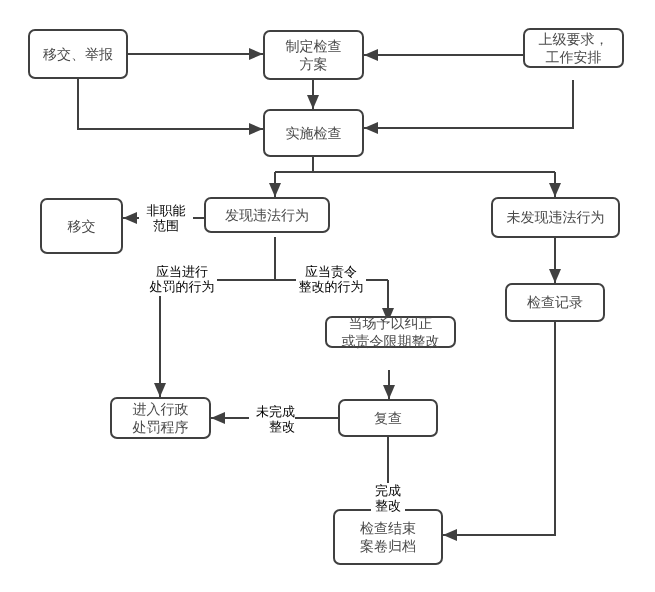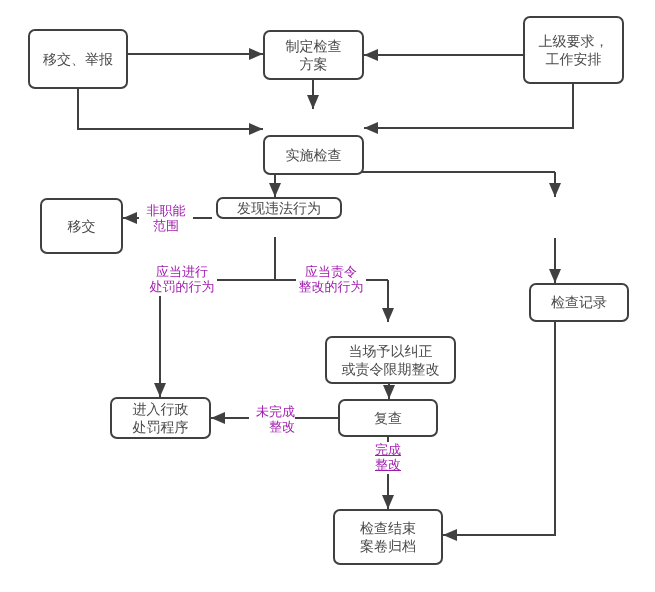--- a/index.html
+++ b/index.html
@@ -32,21 +32,21 @@
     white-space: pre-line;
     color: #4a4a4a;
   }
   .edge-label {
     position: absolute;
     background: #ffffff;
     text-align: center;
     font-size: 13px;
     line-height: 1.15;
     white-space: pre-line;
-    color: #a21caf;
+    color: #000000;
     padding: 1px 0;
   }
 </style>
 </head>
 <body>
 
 <div class="canvas">
 
   <svg class="connectors" viewBox="0 0 655 592" xmlns="http://www.w3.org/2000/svg">
     <defs>
@@ -70,38 +70,39 @@
       <path d="M160,280 V397" marker-end="url(#arrow)"></path>
       <path d="M388,280 V322" marker-end="url(#arrow)"></path>
       <path d="M389,370 V399" marker-end="url(#arrow)"></path>
       <path d="M338,418 H211" marker-end="url(#arrow)"></path>
       <path d="M388,437 V509" marker-end="url(#arrow)"></path>
       <path d="M555,238 V283" marker-end="url(#arrow)"></path>
       <path d="M555,322 V535 H443" marker-end="url(#arrow)"></path>
     </g>
   </svg>
 
-  <div class="node" style="left:28px; top:29px; width:100px; height:60px;">移交、举报</div>
+  <div class="node" style="left:28px; top:29px; width:100px; height:50px;">移交、举报</div>
 
   <div class="node" style="left:263px; top:30px; width:101px; height:50px;">制定检查
 方案</div>
 
-  <div class="node" style="left:523px; top:16px; width:101px; height:68px;">上级要求，
+  <div class="node" style="left:523px; top:28px; width:101px; height:40px;">上级要求，
 工作安排</div>
 
-  <div class="node" style="left:263px; top:109px; width:101px; height:40px;margin-top:26px;">实施检查</div>
+  <div class="node" style="left:263px; top:109px; width:101px; height:48px;">实施检查</div>
 
   <div class="node" style="left:40px; top:198px; width:83px; height:56px;">移交</div>
 
-  <div class="node" style="left:216px; top:197px; width:126px; height:22px;">发现违法行为</div>
+  <div class="node" style="left:204px; top:197px; width:126px; height:36px;">发现违法行为</div>
 
+  <div class="node" style="left:491px; top:197px; width:129px; height:41px;">未发现违法行为</div>
 
-  <div class="node" style="left:505px; top:283px; width:100px; height:39px;margin-left:24px;">检查记录</div>
+  <div class="node" style="left:505px; top:283px; width:100px; height:39px;">检查记录</div>
 
-  <div class="node" style="left:325px; top:336px; width:131px; height:48px;">当场予以纠正
+  <div class="node" style="left:325px; top:316px; width:131px; height:32px;">当场予以纠正
 或责令限期整改</div>
 
   <div class="node" style="left:338px; top:399px; width:100px; height:38px;">复查</div>
 
   <div class="node" style="left:110px; top:397px; width:101px; height:42px;">进入行政
 处罚程序</div>
 
   <div class="node" style="left:333px; top:509px; width:110px; height:56px;">检查结束
 案卷归档</div>
 
@@ -110,16 +111,16 @@
 
   <div class="edge-label" style="left:296px; top:264px; width:70px;">应当责令
 整改的行为</div>
 
   <div class="edge-label" style="left:147px; top:264px; width:70px;">应当进行
 处罚的行为</div>
 
   <div class="edge-label" style="left:249px; top:404px; width:46px;text-align:right;">未完成
 整改</div>
 
-  <div class="edge-label" style="left:371px; top:442px; width:34px;text-decoration:underline;">完成
+  <div class="edge-label" style="left:371px; top:483px; width:34px;">完成
 整改</div>
 
 </div>
 
 </body></html>

